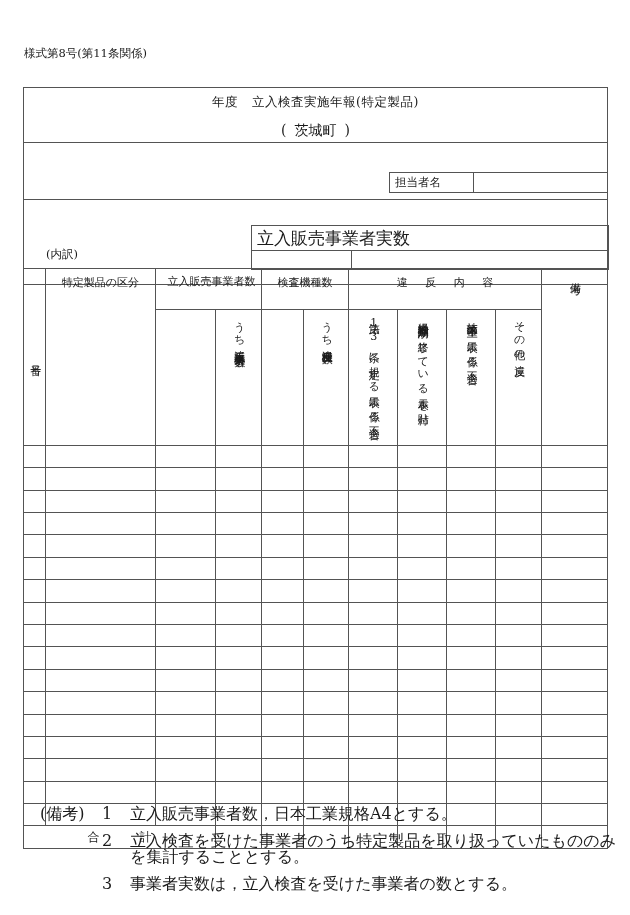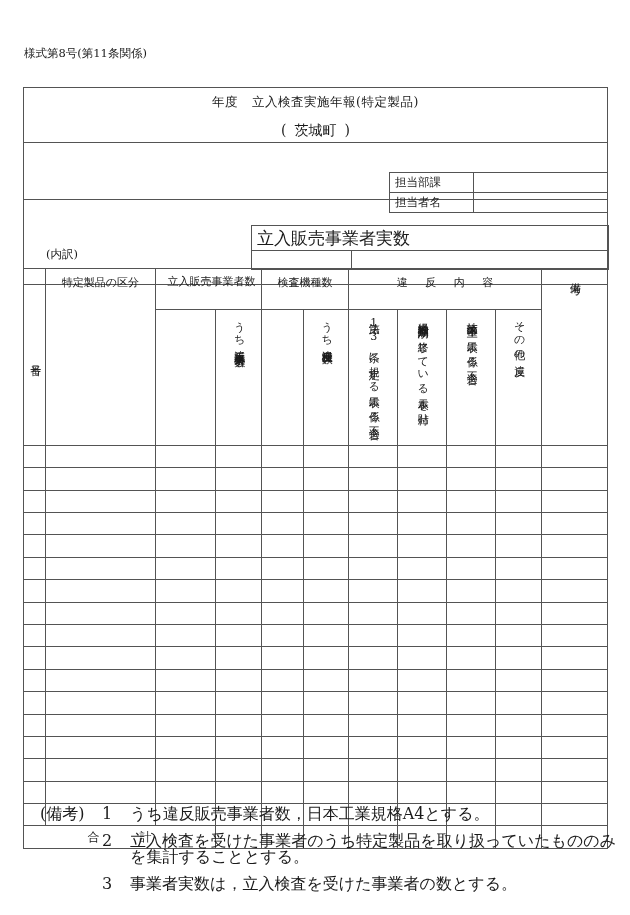--- a/index.html
+++ b/index.html
@@ -234,24 +234,20 @@
         </td>
       </tr>
       <tr>
         <td class="contact-outer">
           <table class="contact-table">
             <colgroup>
                 <col style="width:84px">
                 <col style="width:134px">
               </colgroup>
             <tbody>
-              <tr>
-                <td>担当部課</td>
-                <td></td>
-              </tr>
               <tr>
                 <td>担当者名</td>
                 <td></td>
               </tr>
             </tbody>
           </table>
         </td>
       </tr>
       <tr>
         <td class="uchiwake-outer">
@@ -573,21 +569,21 @@
         <td></td>
         <td></td>
       </tr>
     </tbody>
   </table>
 
   <div class="notes" id="notes-container">
       <div class="note-row">
         <div class="note-head">(備考)</div>
         <div class="note-num">1</div>
-        <div class="note-body">うち違反販売事業者数，日本工業規格A4とする。</div>
+        <div class="note-body">立入販売事業者数，日本工業規格A4とする。</div>
       </div>
       <div class="note-row">
         <div class="note-head"></div>
         <div class="note-num">2</div>
         <div class="note-body">立入検査を受けた事業者のうち特定製品を取り扱っていたもののみを集計することとする。</div>
       </div>
       <div class="note-row">
         <div class="note-head"></div>
         <div class="note-num">3</div>
         <div class="note-body">事業者実数は，立入検査を受けた事業者の数とする。</div>

